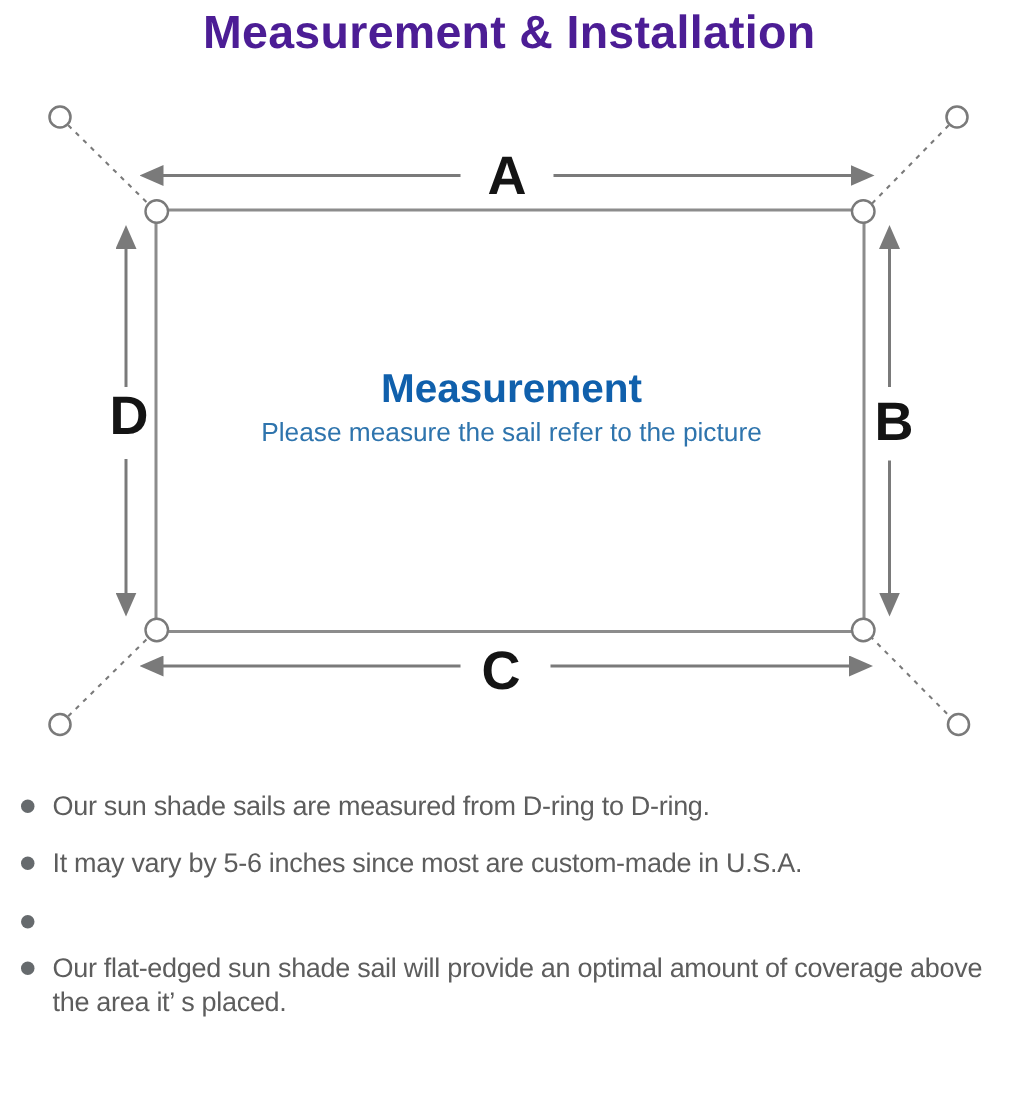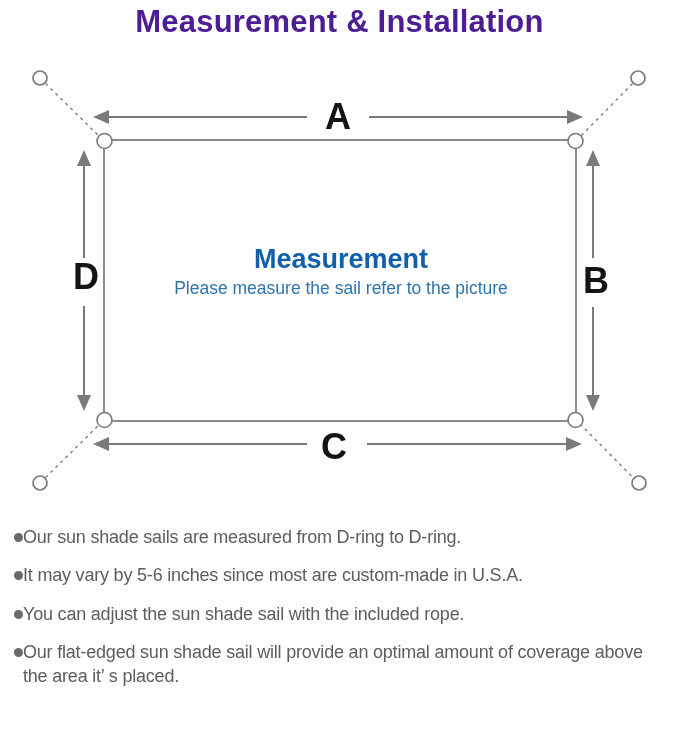--- a/index.html
+++ b/index.html
@@ -11,21 +11,21 @@
     position:absolute;top:0;left:0;width:679px;text-align:center;
     font-size:31px;font-weight:bold;color:#4c1d95;letter-spacing:.2px;
     padding-top:4px;
   }
   .diagram-svg{position:absolute;top:0;left:0;}
   .notes{
     position:absolute;top:526px;left:0;width:679px;
     list-style:none;margin:0;padding:0 6px 0 14px;box-sizing:border-box;
   }
   .note-item{
-    display:flex;align-items:flex-start;
+    display:flex;align-items:flex-start;gap:12px;
     margin-bottom:15px;
   }
   .note-dot{
     flex:0 0 auto;width:9px;height:9px;border-radius:50%;
     background:#666a6d;margin-top:7px;
   }
   .note-text{
     font-size:18px;line-height:1.3;color:#5d5d5d;letter-spacing:-0.2px;
     max-width:645px;
   }
@@ -91,19 +91,18 @@
   <li class="note-item">
     <span class="note-dot"></span>
     <span class="note-text">Our sun shade sails are measured from D-ring to D-ring.</span>
   </li>
   <li class="note-item">
     <span class="note-dot"></span>
     <span class="note-text">It may vary by 5-6 inches since most are custom-made in U.S.A.</span>
   </li>
   <li class="note-item">
     <span class="note-dot"></span>
-    <span class="note-text">You can adjust the sun shade sail with the included rope.</span>
   </li>
   <li class="note-item">
     <span class="note-dot"></span>
     <span class="note-text">Our flat-edged sun shade sail will provide an optimal amount of coverage above the area it’ s placed.</span>
   </li>
 </ul>
 
 </body></html>

